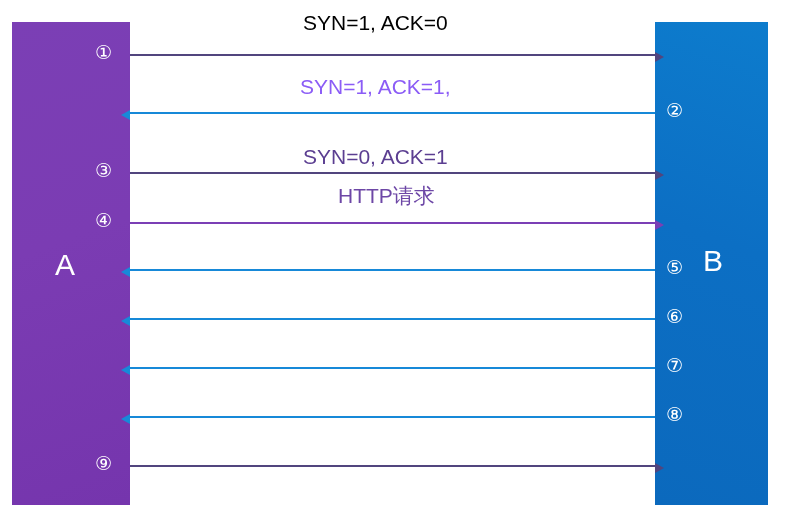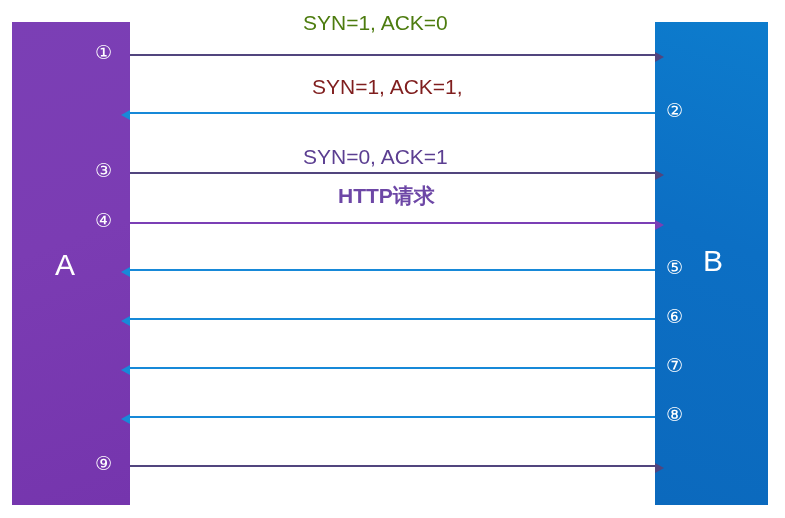--- a/index.html
+++ b/index.html
@@ -102,36 +102,36 @@
   <div class="endpoint-letter" id="letter-a">A</div>
 
   <div class="lifeline" id="lifeline-b"></div>
   <div class="endpoint-letter" id="letter-b">B</div>
 
   <div id="messages-layer">
       <div class="arrow" style="left: 130px; width: 525px; top: 54px; border-top-color: rgb(81, 69, 126);">
         <div class="arrow-head right" style="border-left-color: rgb(81, 69, 126);"></div>
       </div>
       <div class="step-num" style="top: 43px; left: 95px;">①</div>
-      <div class="msg-label" style="left: 303px; top: 12px; color: #4d7c0f;">SYN=1, ACK=0</div>
+      <div class="msg-label" style="left: 303px; top: 12px; color: #000000;">SYN=1, ACK=0</div>
       <div class="arrow" style="left: 130px; width: 525px; top: 112px; border-top-color: rgb(23, 137, 216);">
         <div class="arrow-head left" style="border-right-color: rgb(23, 137, 216);"></div>
       </div>
       <div class="step-num" style="top: 101px; left: 666px;">②</div>
-      <div class="msg-label" style="left: 300px; top: 76px; color: #7f1d1d; margin-left: 12px;">SYN=1, ACK=1,</div>
+      <div class="msg-label" style="left: 300px; top: 76px; color: #8b5cf6;">SYN=1, ACK=1,</div>
       <div class="arrow" style="left: 130px; width: 525px; top: 172px; border-top-color: rgb(81, 69, 126);">
         <div class="arrow-head right" style="border-left-color: rgb(81, 69, 126);"></div>
       </div>
       <div class="step-num" style="top: 161px; left: 95px;">③</div>
       <div class="msg-label" style="left: 303px; top: 146px; color: rgb(91, 62, 145);">SYN=0, ACK=1</div>
       <div class="arrow" style="left: 130px; width: 525px; top: 222px; border-top-color: rgb(123, 63, 181);">
         <div class="arrow-head right" style="border-left-color: rgb(123, 63, 181);"></div>
       </div>
       <div class="step-num" style="top: 211px; left: 95px;">④</div>
-      <div class="msg-label" style="left: 338px; top: 185px; color: rgb(109, 71, 166); font-weight: bold;">HTTP请求</div>
+      <div class="msg-label" style="left: 338px; top: 185px; color: rgb(109, 71, 166);">HTTP请求</div>
       <div class="arrow" style="left: 130px; width: 525px; top: 269px; border-top-color: rgb(23, 137, 216);">
         <div class="arrow-head left" style="border-right-color: rgb(23, 137, 216);"></div>
       </div>
       <div class="step-num" style="top: 258px; left: 666px;">⑤</div>
       <div class="arrow" style="left: 130px; width: 525px; top: 318px; border-top-color: rgb(23, 137, 216);">
         <div class="arrow-head left" style="border-right-color: rgb(23, 137, 216);"></div>
       </div>
       <div class="step-num" style="top: 307px; left: 666px;">⑥</div>
       <div class="arrow" style="left: 130px; width: 525px; top: 367px; border-top-color: rgb(23, 137, 216);">
         <div class="arrow-head left" style="border-right-color: rgb(23, 137, 216);"></div>

